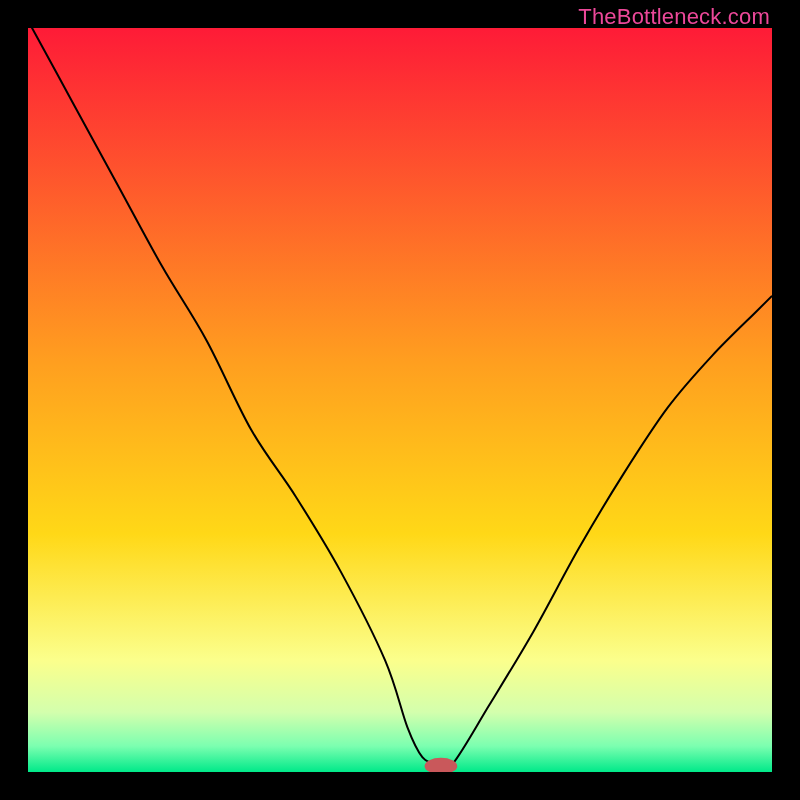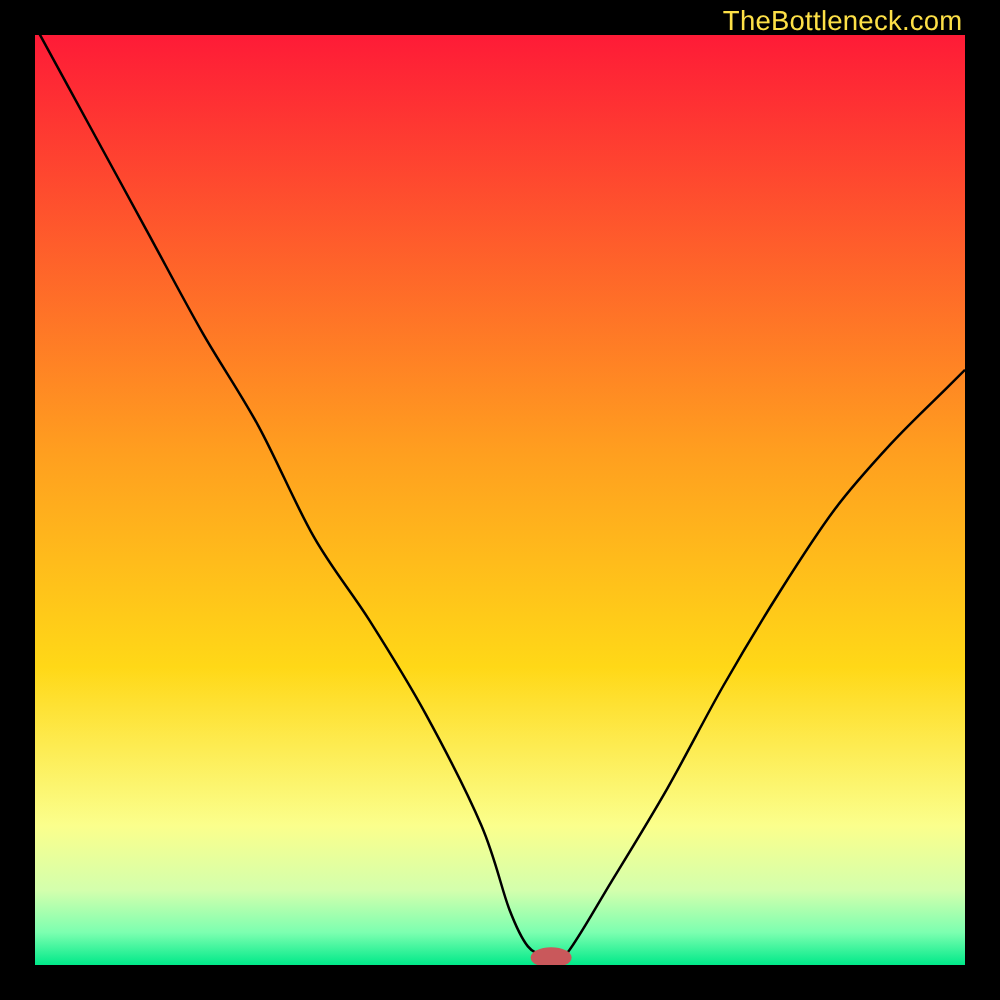--- a/index.html
+++ b/index.html
@@ -28,21 +28,21 @@
     inset: 0;
   }
   .curve-svg {
     position: absolute;
     inset: 0;
   }
   .watermark {
     position: absolute;
     top: 4px;
     right: 30px;
-    color: #fde047;
+    color: #ec4899;
     font-size: 22px;
     font-weight: 500;
     letter-spacing: 0.2px;
     user-select: none;
   }
 </style>
 </head>
 <body>
 
 <div class="frame">

